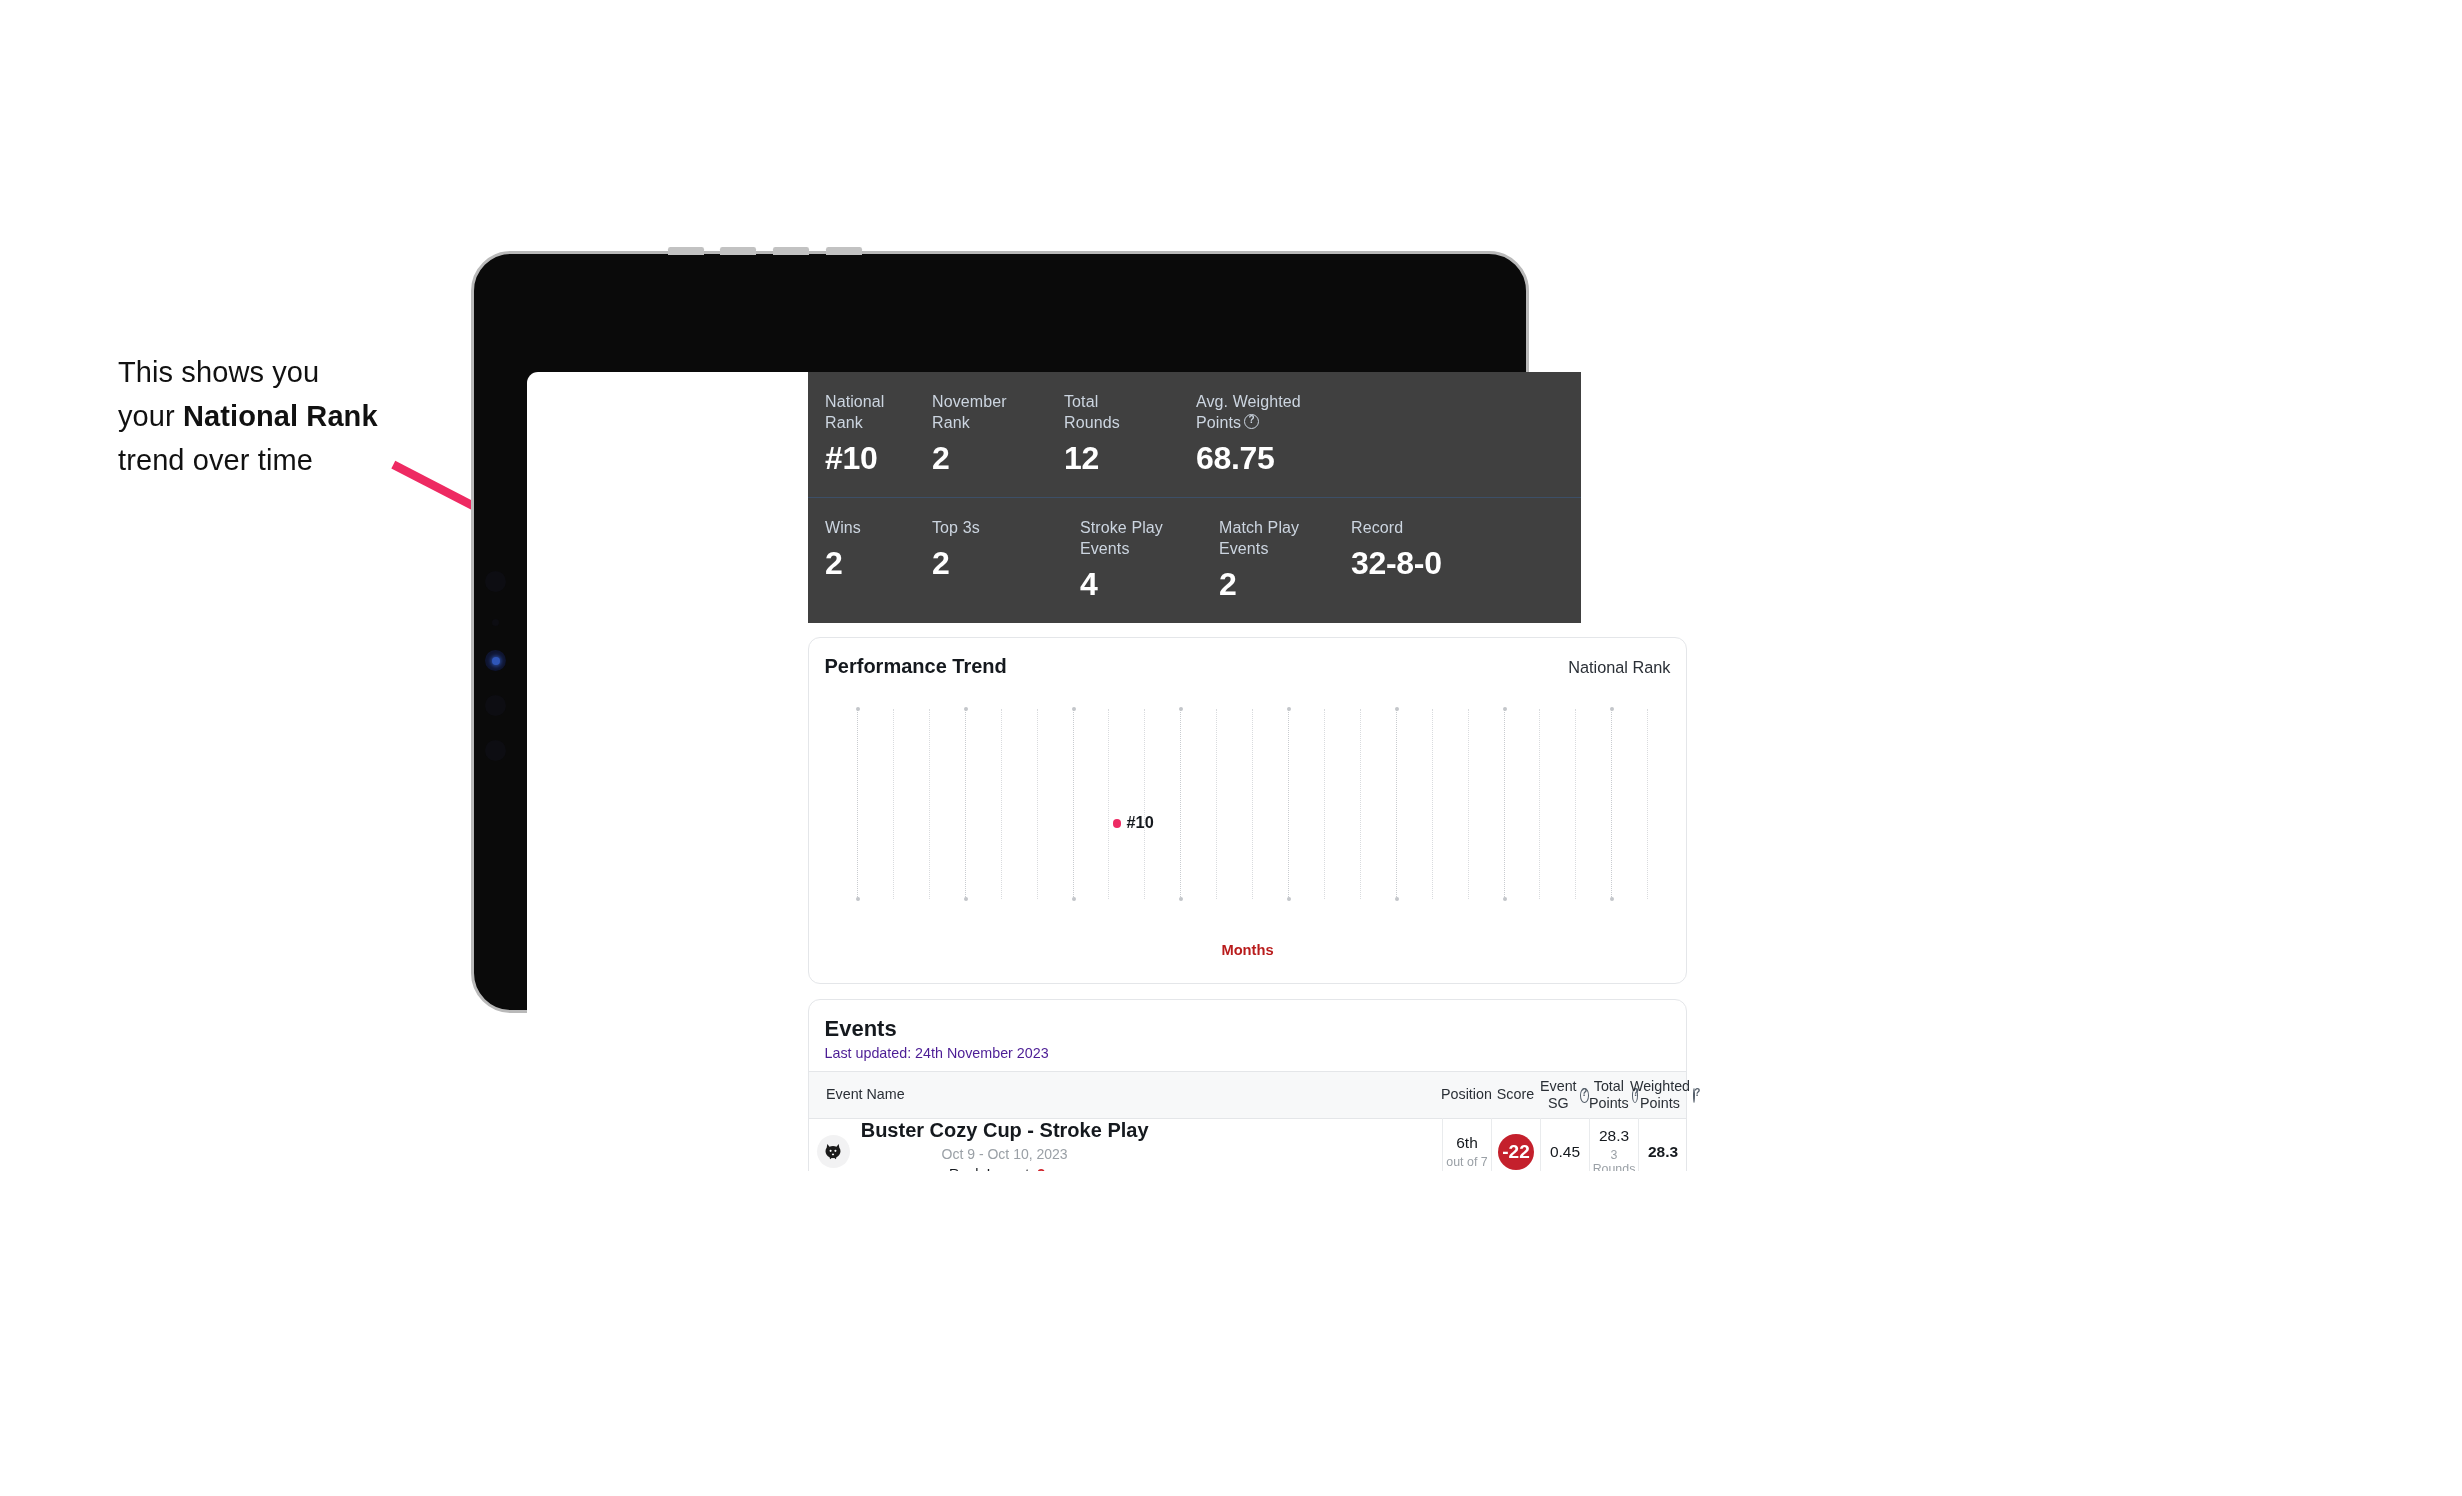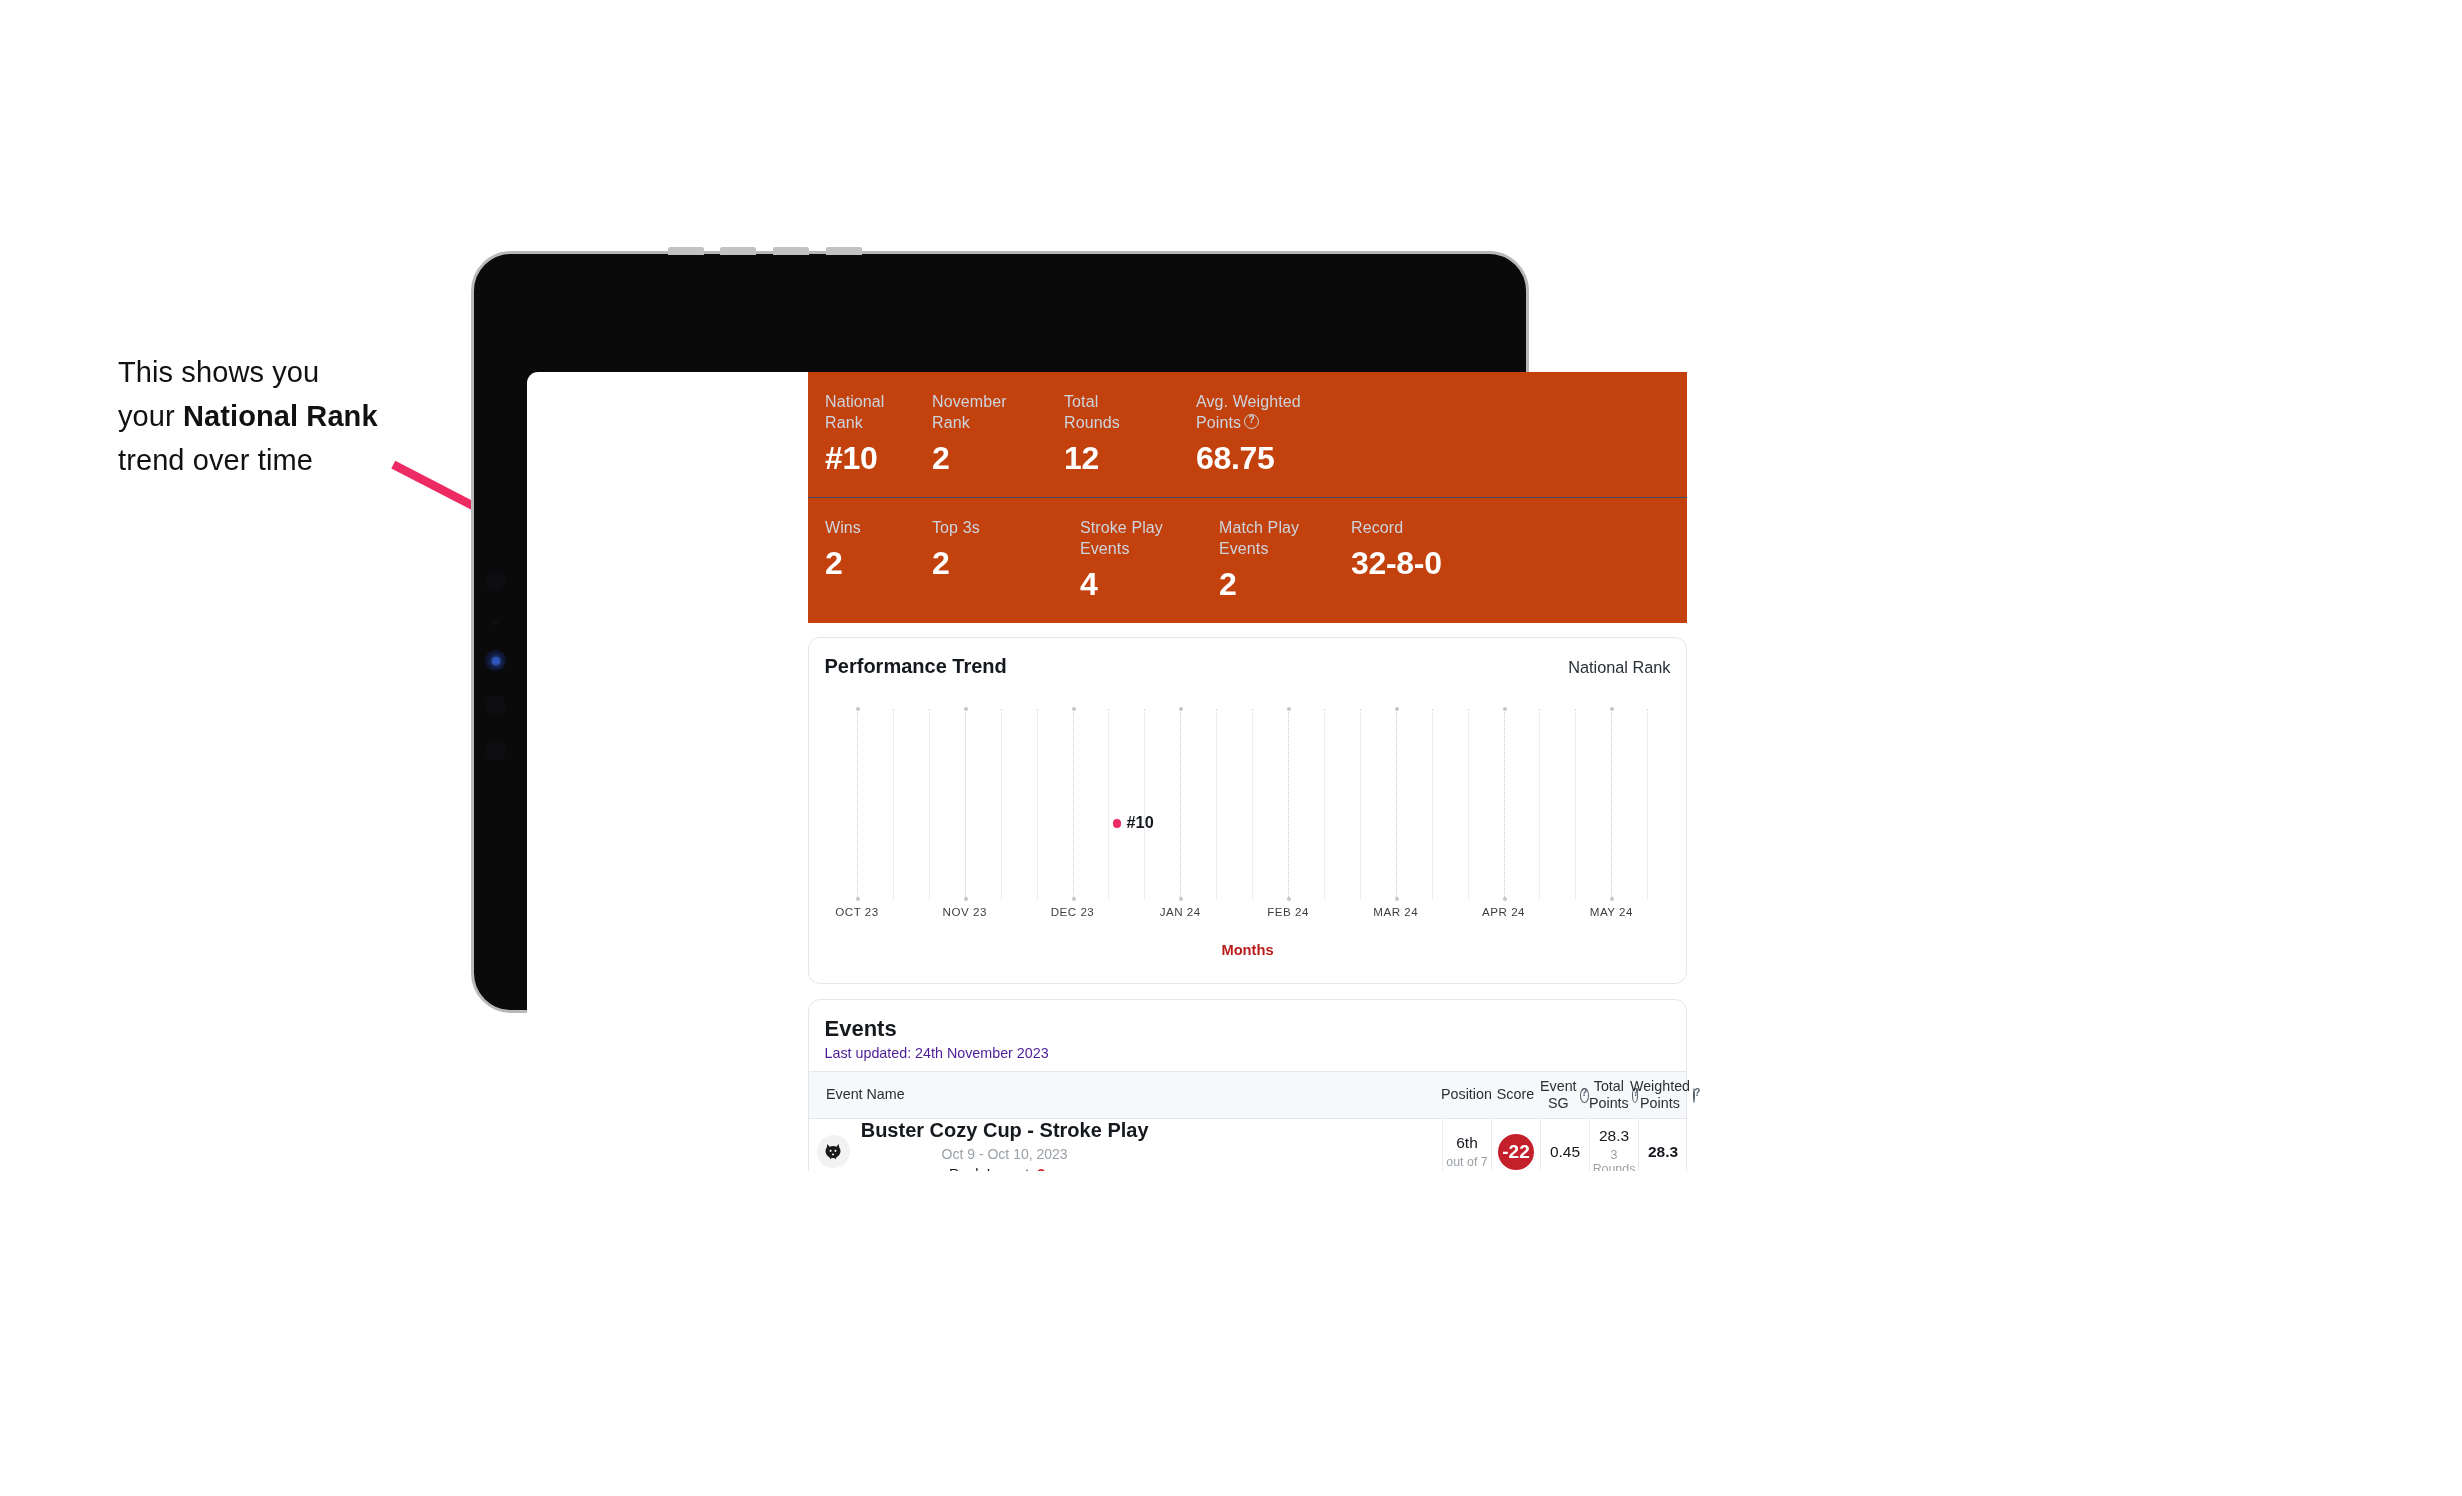--- a/index.html
+++ b/index.html
@@ -43,22 +43,22 @@
   }
 
   
   #screen{
     position:absolute;left:527px;top:372px;width:1411px;height:799px;
     background:#ffffff;border-radius:11px 11px 0 0;overflow:hidden;
   }
 
   
   #stats{
-    position:absolute;left:281px;top:0px;width:879px;
-    background:#c2410c;
+    position:absolute;left:281px;top:0px;width:773px;
+    background:#404040;
   }
   .stats-row{display:flex;}
   .stats-row.second{border-top:0.8px solid #3c4f68;}
   .stat{
     flex:0 0 auto;padding:18.6px 0 20px 0;
   }
   .stat .lbl{
     color:#ccd5e0;font-size:16px;line-height:1.33;font-weight:400;
     letter-spacing:0.1px;white-space:pre-line;
   }
@@ -287,30 +287,20 @@
         <div class="gridline" style="left: 59.1269%;"></div>
         <div class="gridline" style="left: 63.4404%;"></div>
         <div class="gridline" style="left: 72.0803%;"></div>
         <div class="gridline" style="left: 76.3938%;"></div>
         <div class="gridline" style="left: 85.0337%;"></div>
         <div class="gridline" style="left: 89.3472%;"></div>
         <div class="gridline" style="left: 97.987%;"></div>
         <div id="datapoint" style="left: calc(34.2824% - 4.3px); top: 110px; background: rgb(237, 42, 99);"></div>
         <div id="datapoint-label" style="left: calc(34.2824% + 9.3px); top: 104px;">#10</div>
       </div>
-    <div id="xaxis">
-        <div class="xtick" style="left: 3%;">OCT 23</div>
-        <div class="xtick" style="left: 15.9534%;">NOV 23</div>
-        <div class="xtick" style="left: 28.9067%;">DEC 23</div>
-        <div class="xtick" style="left: 41.8601%;">JAN 24</div>
-        <div class="xtick" style="left: 54.8135%;">FEB 24</div>
-        <div class="xtick" style="left: 67.7668%;">MAR 24</div>
-        <div class="xtick" style="left: 80.7202%;">APR 24</div>
-        <div class="xtick" style="left: 93.6736%;">MAY 24</div>
-      </div>
     <div id="xlabel">Months</div>
   </div>
 
   <div class="card" id="events-card">
     <div id="events-title">Events</div>
     <div id="events-updated">Last updated: 24th November 2023</div>
     <div id="thead">
         <div class="th name" style="left: 0px; width: 633px;">
           <span style="white-space: pre-line;">Event Name</span>
         </div>

